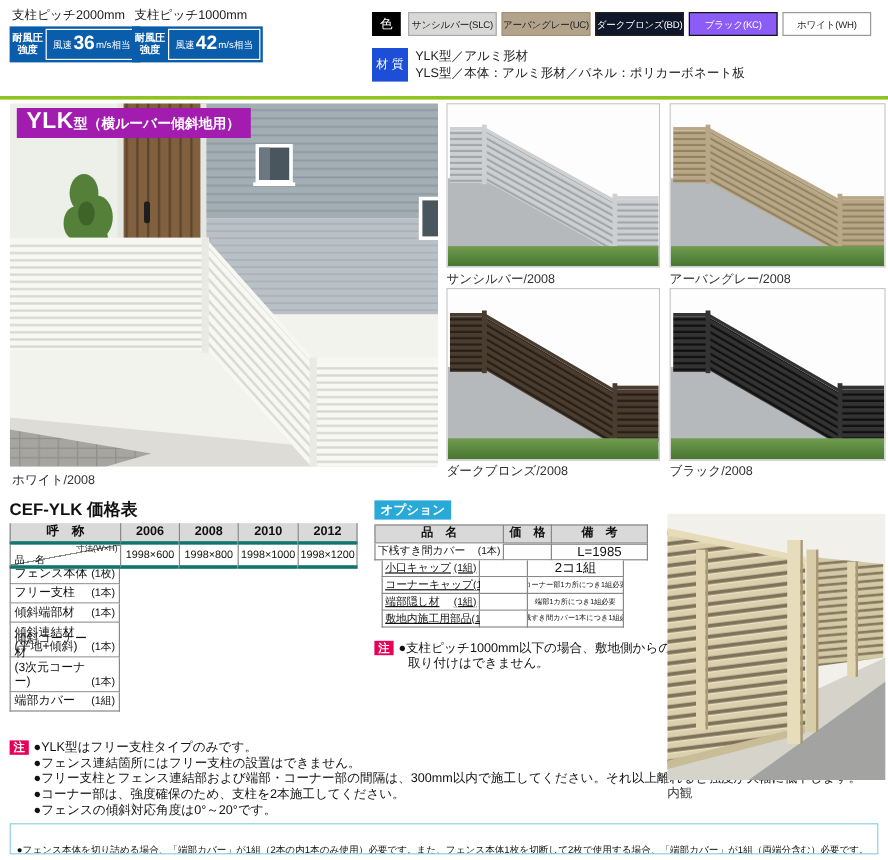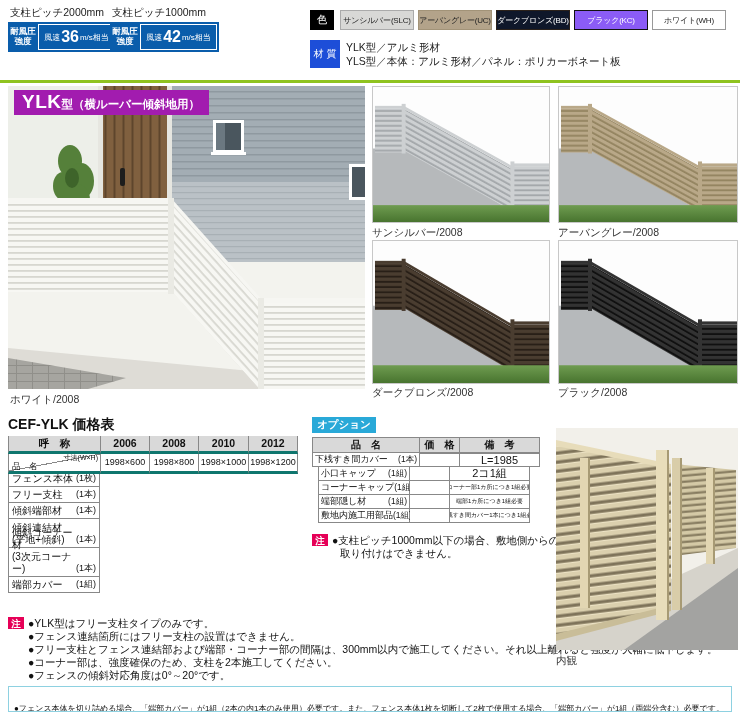--- a/index.html
+++ b/index.html
@@ -58,21 +58,21 @@
   .opt-badge{background:var(--cyan);color:#fff;font-weight:bold;font-size:10.5px;
              display:flex;align-items:center;justify-content:center;}
   .ot{width:228px;}
   .ot-head{display:grid;grid-template-columns:108px 40px 80px;}
   .ot-head>div{border:1px solid #888;border-left:none;background:var(--thead);font-weight:bold;
                font-size:10px;text-align:center;height:14px;line-height:14px;}
   .ot-head>div:first-child{border-left:1px solid #888;}
   .ot-row{display:flex;height:14px;}
   .ot-name{box-sizing:border-box;border:1px solid #888;border-top:none;display:flex;
            justify-content:space-between;align-items:center;padding:0 2px;background:#fff;width:108px;}
-  .ot-row.ind .ot-name{margin-left:6px;width:92px;}
+  .ot-row.ind .ot-name{margin-left:6px;width:82px;text-decoration:underline;}
   .ot-name .nm{font-size:9px;white-space:nowrap;}
   .ot-name .qty{font-size:8.5px;white-space:nowrap;}
   .ot-price{box-sizing:border-box;width:40px;border-right:1px solid #888;border-bottom:1px solid #888;background:#fff;}
   .ot-note{box-sizing:border-box;width:80px;border-right:1px solid #888;border-bottom:1px solid #888;
            background:#fff;display:flex;align-items:center;justify-content:center;white-space:nowrap;overflow:hidden;}
   .fs85{font-size:11px;text-align:right;} .fs6{font-size:6px;}
   .ot-top .ot-price,.ot-top .ot-note{border-top:1px solid #888;}
   
   .footer-note{box-sizing:border-box;border:1px solid var(--cyanlight);font-size:8px;
                line-height:20px;padding:12px 5px;white-space:nowrap;overflow:hidden;color:#111;}

